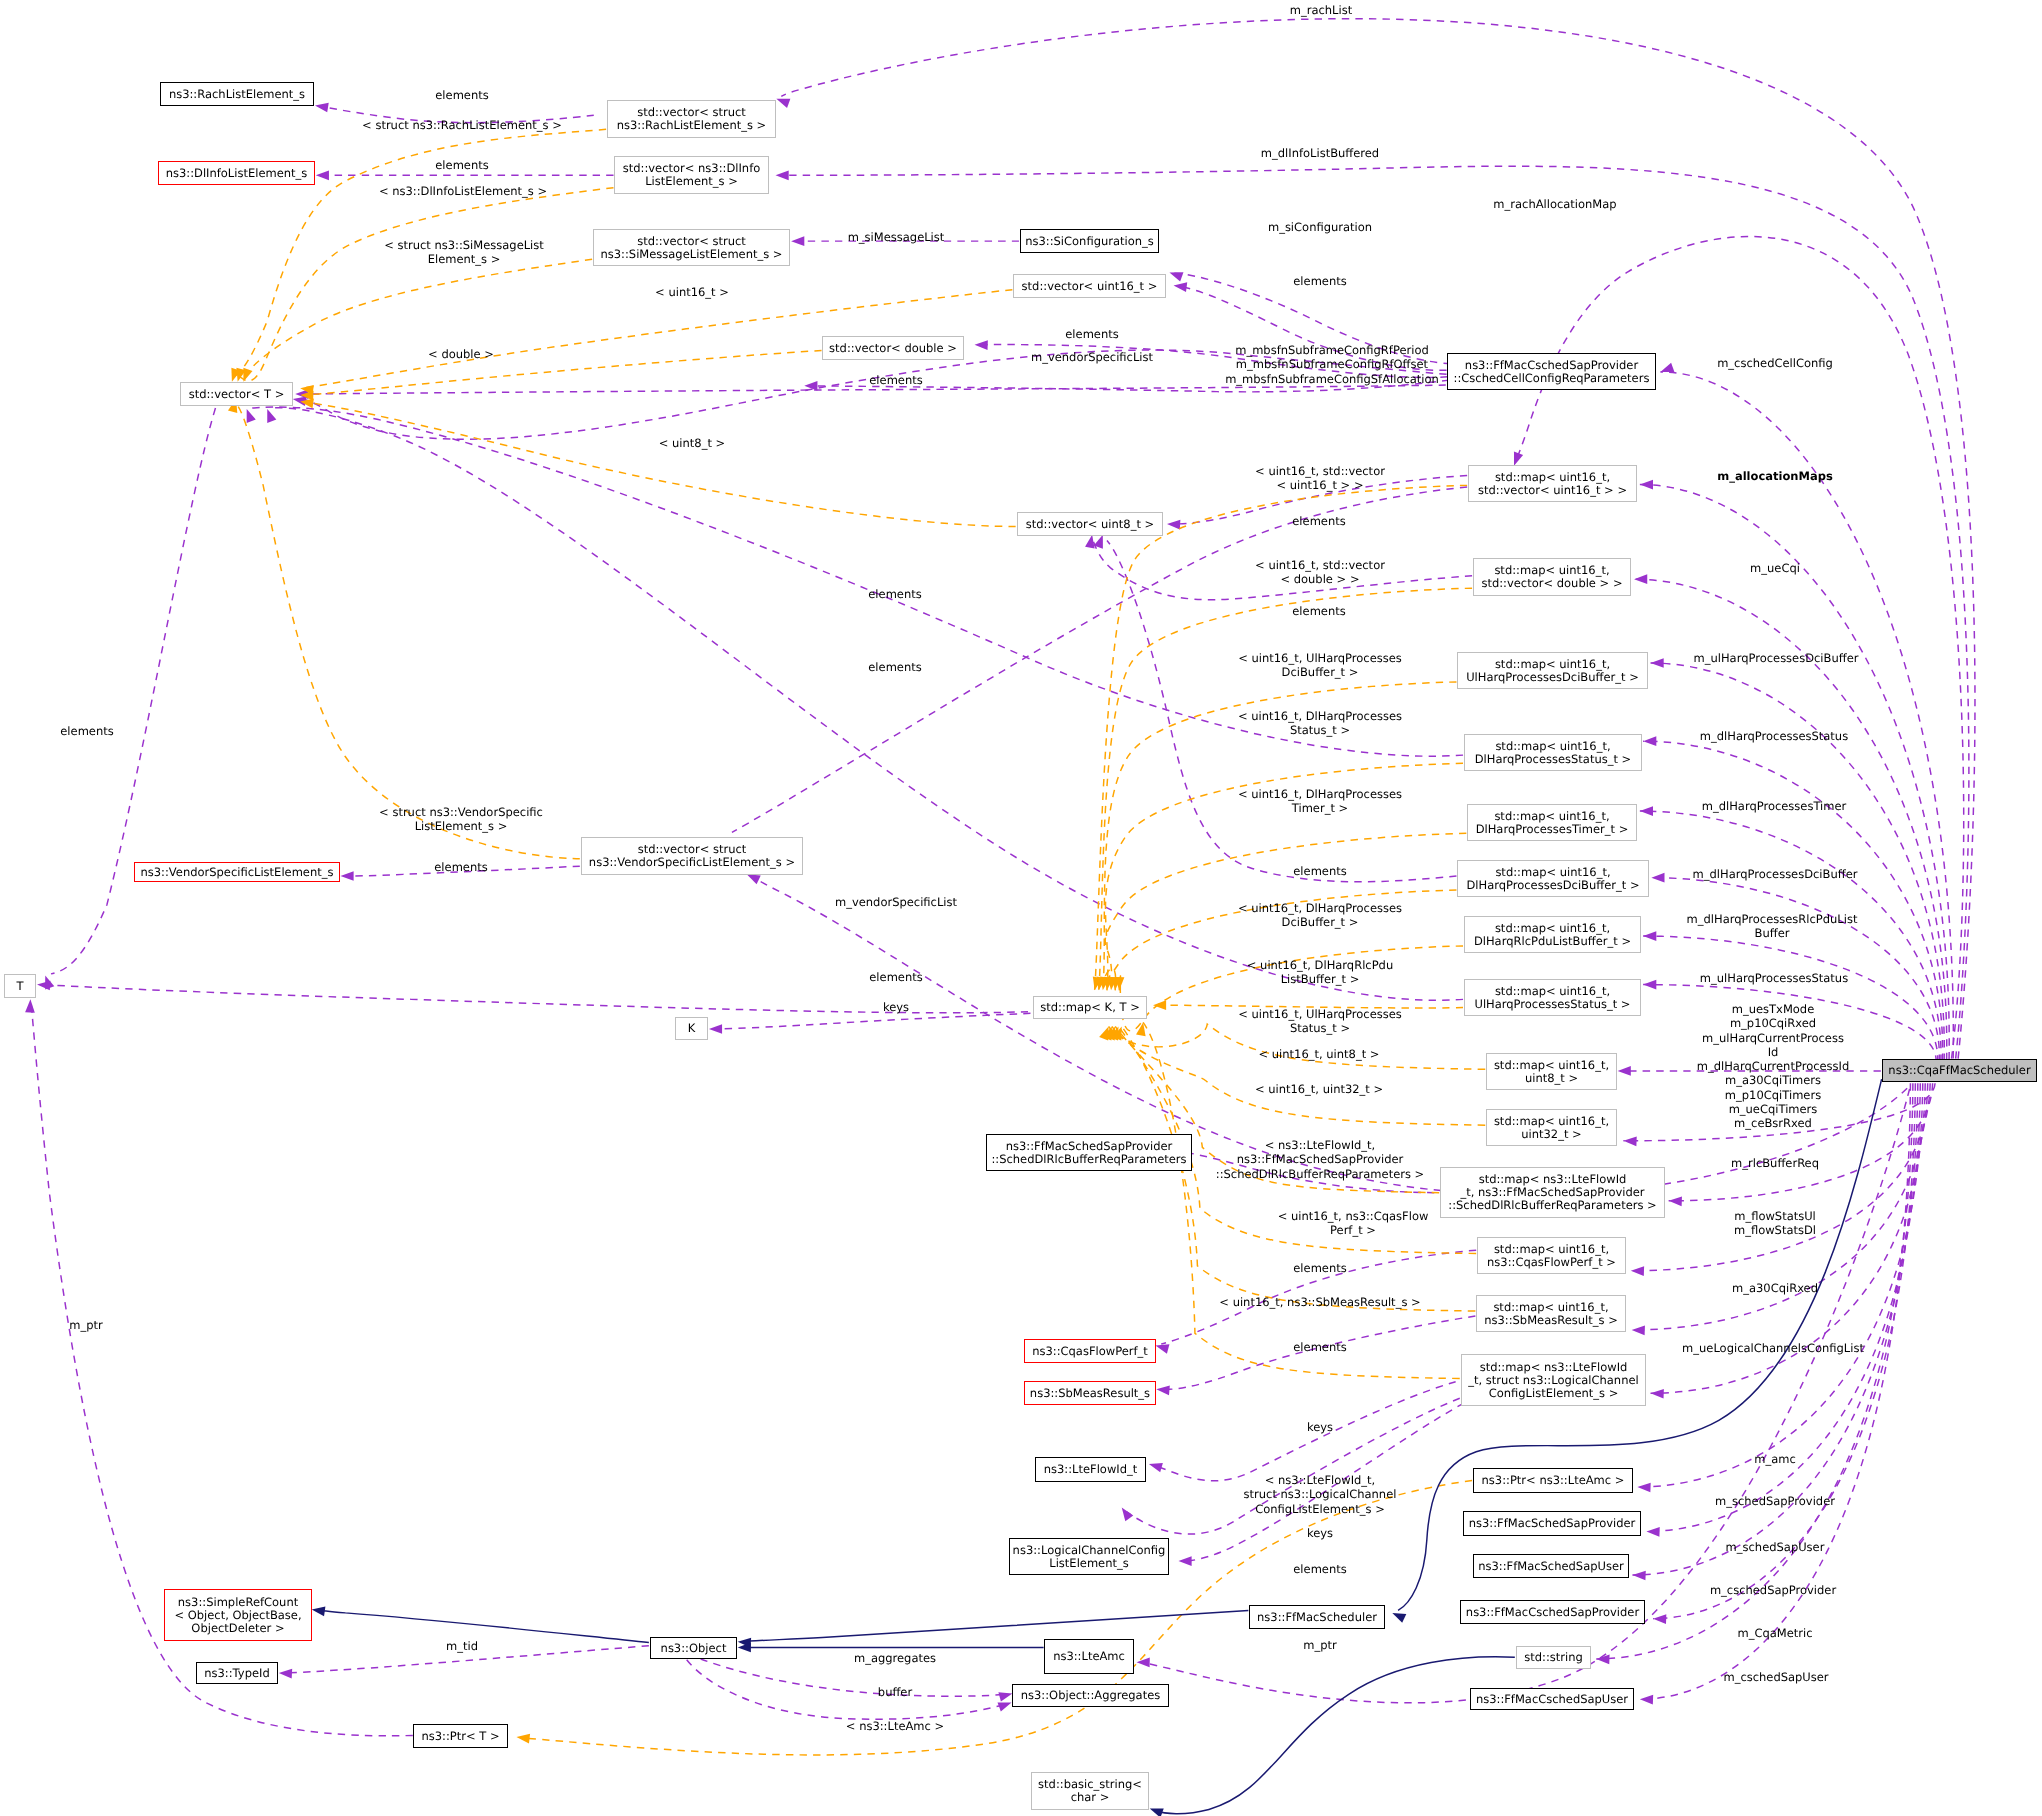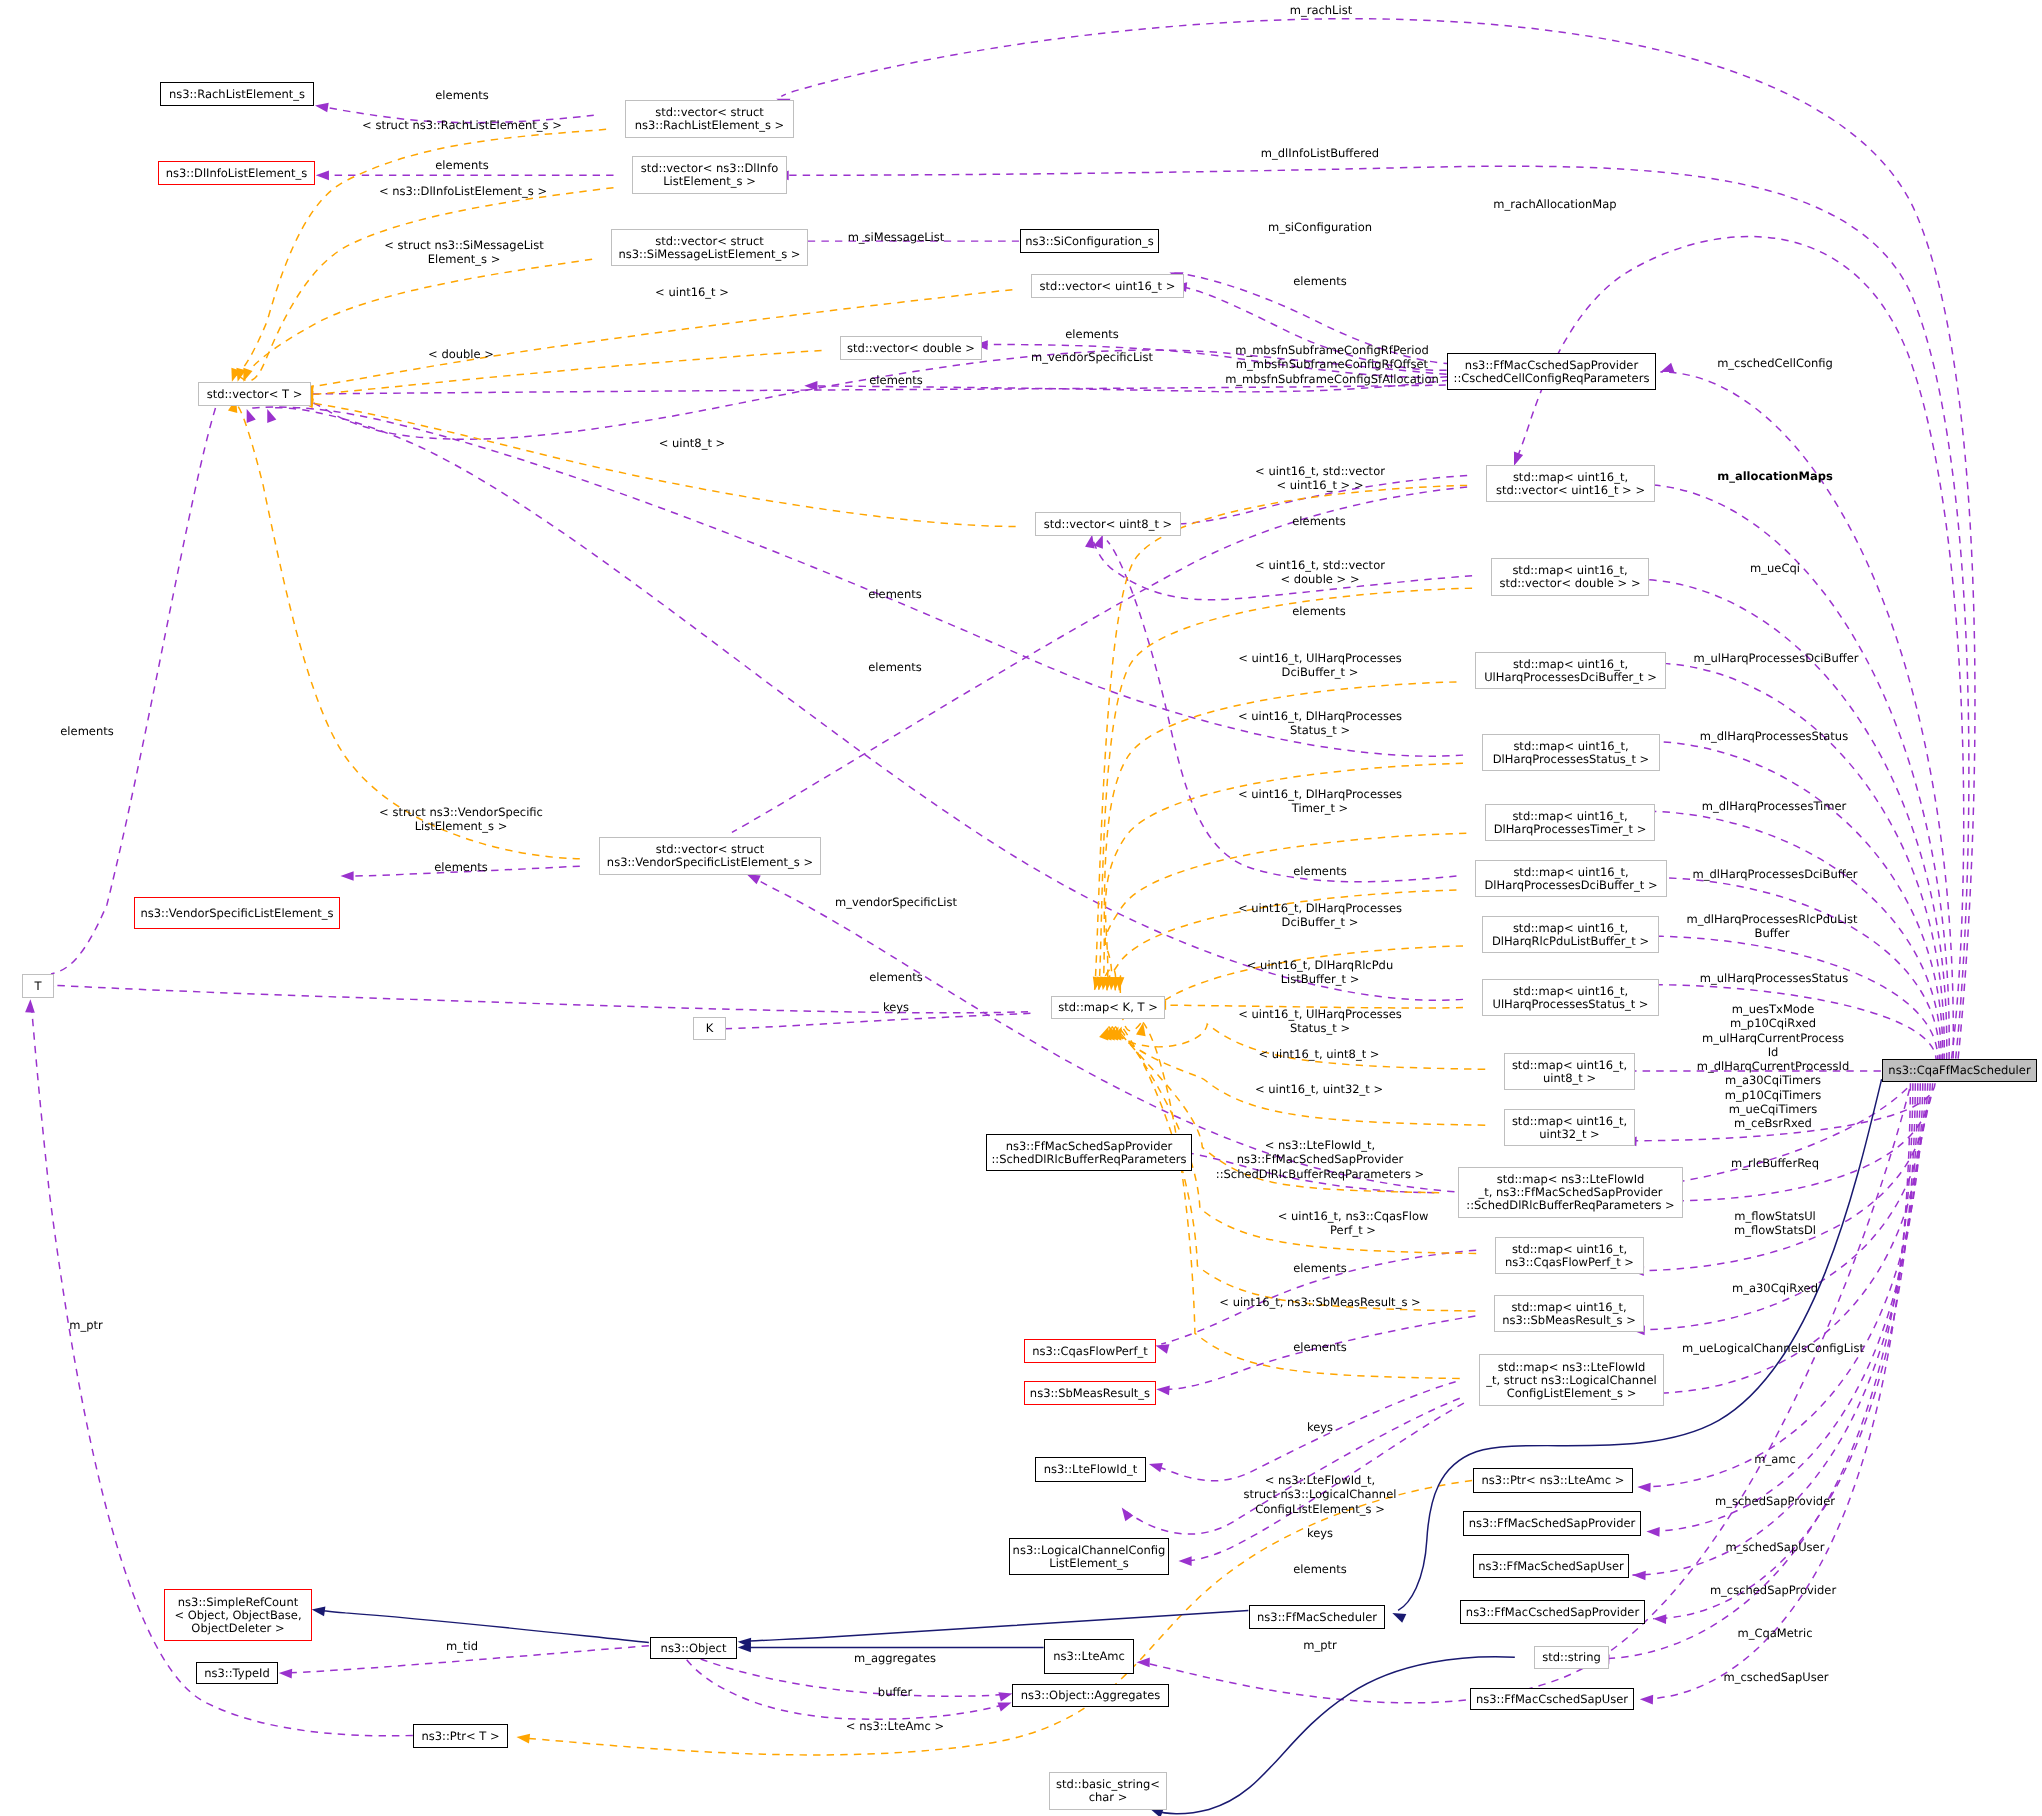--- a/index.html
+++ b/index.html
@@ -5,21 +5,21 @@
   html,body{margin:0;padding:0;background:#fff;}
   body{font-family:"DejaVu Sans",sans-serif;-webkit-font-smoothing:antialiased;text-rendering:geometricPrecision;}
   #diagram{ -webkit-font-smoothing:antialiased; }
   #diagram{position:relative;opacity:0.99999;width:2042px;height:1817px;background:#ffffff;overflow:hidden;}
   #edges{position:absolute;left:0;top:0;width:2042px;height:1817px;}
   .node{position:absolute;box-sizing:border-box;background:#ffffff;
         display:flex;align-items:center;justify-content:center;flex-direction:column;
         font-size:11.5px;line-height:13px;color:#000;white-space:pre;text-align:center;}
   .node.black{border:1.2px solid #000000;}
   .node.red{border:1.2px solid #ff0000;}
-  .node.grey{border:0.9px solid #bfbfbf;margin-left:18px;}
+  .node.grey{border:0.9px solid #bfbfbf;}
   .node.main{border:1.2px solid #000000;background:#bfbfbf;}
   .node span{display:block;}
   .elabel{position:absolute;font-size:11.5px;line-height:14.3px;color:#000;
           white-space:pre;text-align:center;transform:translateX(-50%);}
   .elabel span{display:block;}
 </style>
 </head>
 <body>
 <div id="diagram">
   <svg id="edges" viewBox="0 0 2483 2209" xmlns="http://www.w3.org/2000/svg">
@@ -366,21 +366,21 @@
       <div class="node grey" style="left: 1468px; top: 465px; width: 169px; height: 37px;"><span>std::map&lt; uint16_t,</span><span>std::vector&lt; uint16_t &gt; &gt;</span></div>
       <div class="node grey" style="left: 1017px; top: 512px; width: 146px; height: 24px;"><span>std::vector&lt; uint8_t &gt;</span></div>
       <div class="node grey" style="left: 1473px; top: 558px; width: 158px; height: 38px;"><span>std::map&lt; uint16_t,</span><span>std::vector&lt; double &gt; &gt;</span></div>
       <div class="node grey" style="left: 1457px; top: 652px; width: 191px; height: 37px;"><span>std::map&lt; uint16_t,</span><span>UlHarqProcessesDciBuffer_t &gt;</span></div>
       <div class="node grey" style="left: 1464px; top: 734px; width: 178px; height: 37px;"><span>std::map&lt; uint16_t,</span><span>DlHarqProcessesStatus_t &gt;</span></div>
       <div class="node grey" style="left: 1467px; top: 804px; width: 170px; height: 37px;"><span>std::map&lt; uint16_t,</span><span>DlHarqProcessesTimer_t &gt;</span></div>
       <div class="node grey" style="left: 1457px; top: 860px; width: 192px; height: 37px;"><span>std::map&lt; uint16_t,</span><span>DlHarqProcessesDciBuffer_t &gt;</span></div>
       <div class="node grey" style="left: 1464px; top: 916px; width: 177px; height: 37px;"><span>std::map&lt; uint16_t,</span><span>DlHarqRlcPduListBuffer_t &gt;</span></div>
       <div class="node grey" style="left: 1464px; top: 979px; width: 177px; height: 37px;"><span>std::map&lt; uint16_t,</span><span>UlHarqProcessesStatus_t &gt;</span></div>
       <div class="node grey" style="left: 581px; top: 837px; width: 222px; height: 38px;"><span>std::vector&lt; struct</span><span>ns3::VendorSpecificListElement_s &gt;</span></div>
-      <div class="node red" style="left: 134px; top: 862px; width: 206px; height: 32px; margin-top: 35px;"><span>ns3::VendorSpecificListElement_s</span></div>
+      <div class="node red" style="left: 134px; top: 862px; width: 206px; height: 20px;"><span>ns3::VendorSpecificListElement_s</span></div>
       <div class="node grey" style="left: 4.1px; top: 974px; width: 32px; height: 24px;"><span>T</span></div>
       <div class="node grey" style="left: 675px; top: 1017px; width: 33px; height: 23px;"><span>K</span></div>
       <div class="node grey" style="left: 1033px; top: 996px; width: 114px; height: 23px;"><span>std::map&lt; K, T &gt;</span></div>
       <div class="node grey" style="left: 1486px; top: 1053px; width: 131px; height: 37px;"><span>std::map&lt; uint16_t,</span><span>uint8_t &gt;</span></div>
       <div class="node grey" style="left: 1486px; top: 1109px; width: 131px; height: 37px;"><span>std::map&lt; uint16_t,</span><span>uint32_t &gt;</span></div>
       <div class="node black" style="left: 986px; top: 1134px; width: 206px; height: 37px;"><span>ns3::FfMacSchedSapProvider</span><span>::SchedDlRlcBufferReqParameters</span></div>
       <div class="node grey" style="left: 1440px; top: 1167px; width: 225px; height: 51px;"><span>std::map&lt; ns3::LteFlowId</span><span>_t, ns3::FfMacSchedSapProvider</span><span>::SchedDlRlcBufferReqParameters &gt;</span></div>
       <div class="node grey" style="left: 1477px; top: 1237px; width: 149px; height: 37px;"><span>std::map&lt; uint16_t,</span><span>ns3::CqasFlowPerf_t &gt;</span></div>
       <div class="node grey" style="left: 1476px; top: 1295px; width: 150px; height: 37px;"><span>std::map&lt; uint16_t,</span><span>ns3::SbMeasResult_s &gt;</span></div>
       <div class="node red" style="left: 1024px; top: 1339px; width: 132px; height: 24px;"><span>ns3::CqasFlowPerf_t</span></div>

